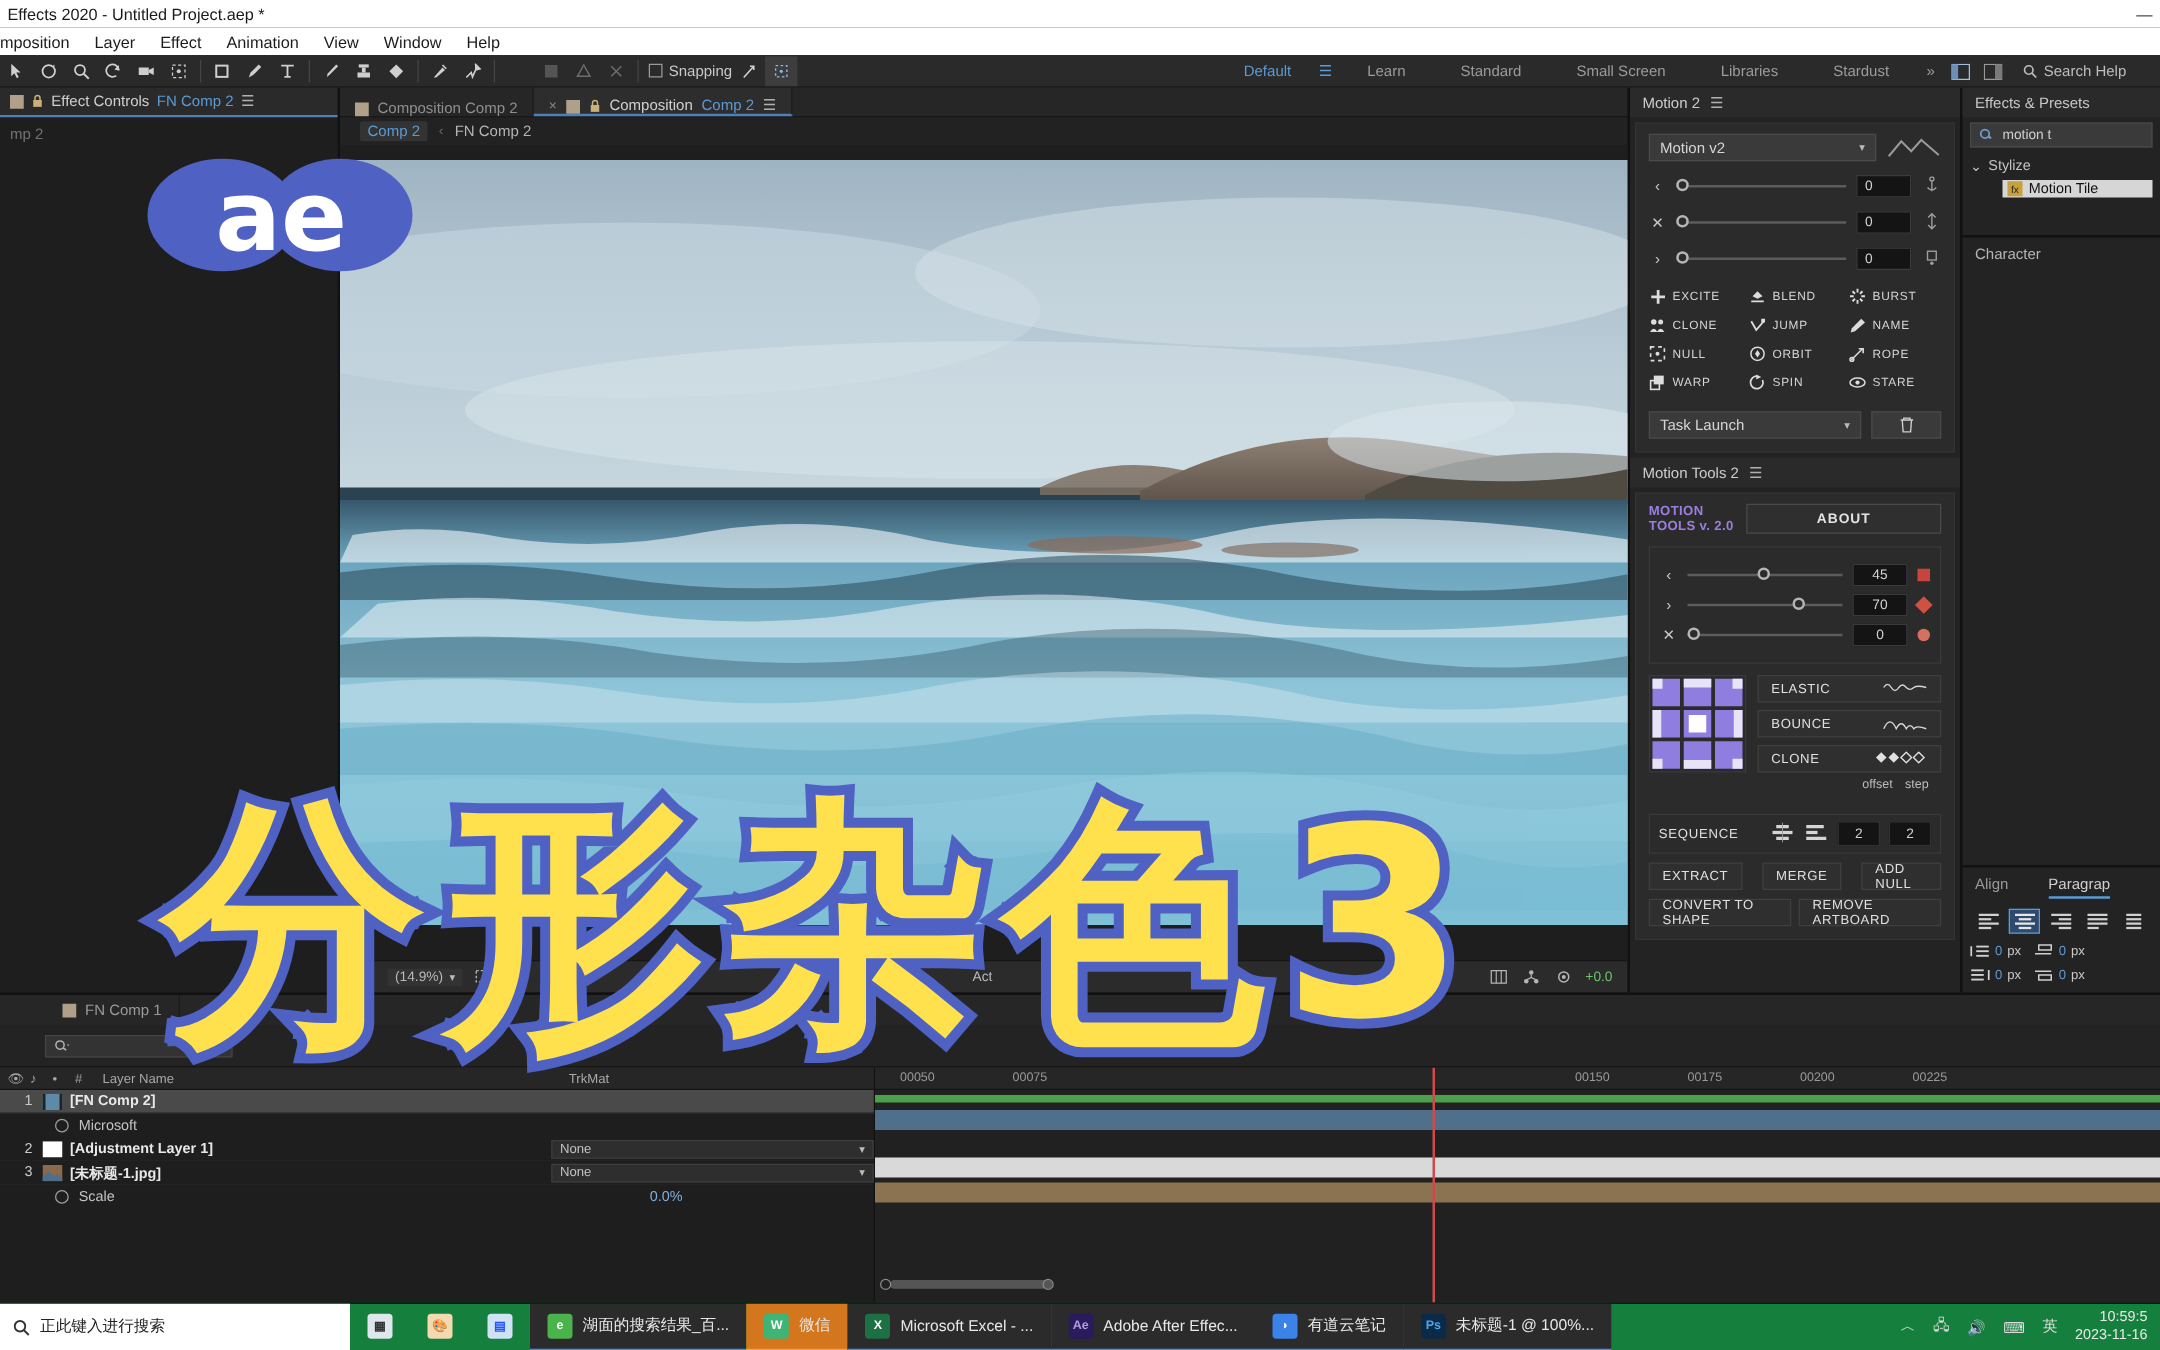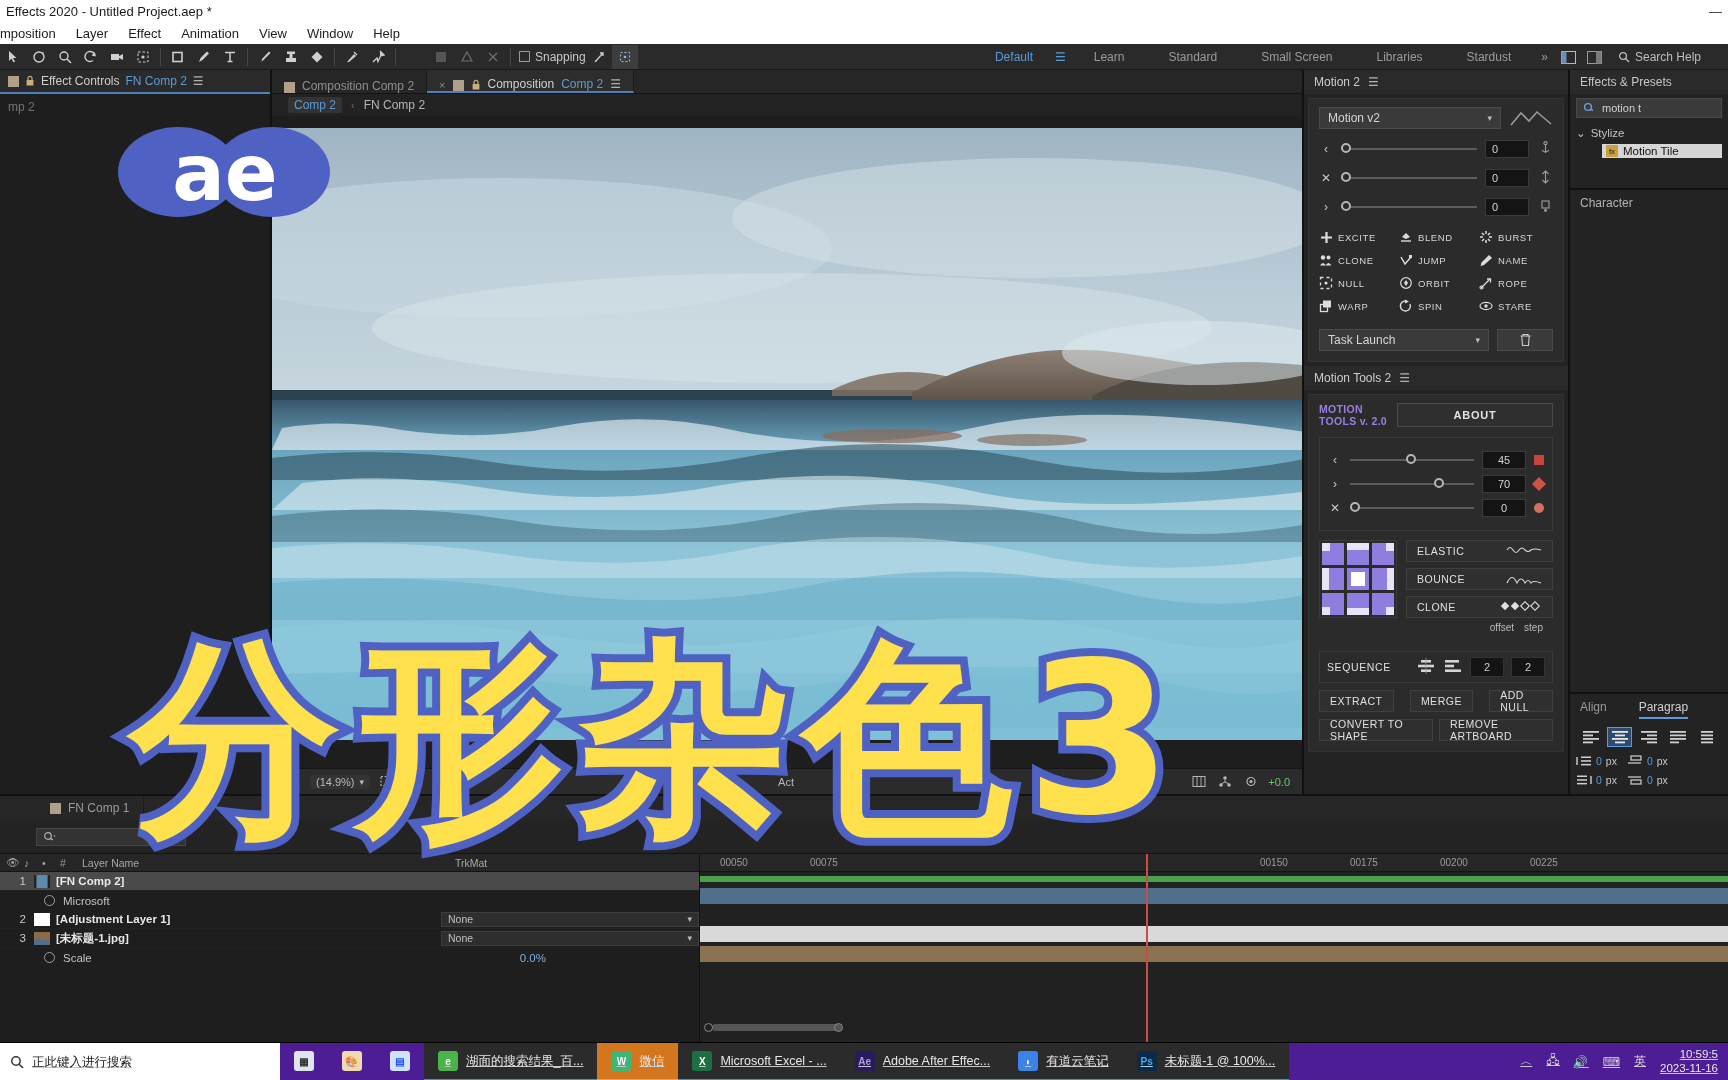--- a/index.html
+++ b/index.html
@@ -172,21 +172,21 @@
   .lname { color:#e8e8e8; font-weight:bold;}
   .lsub { height:19px; display:flex; align-items:center; padding-left:44px; gap:8px; color:#c3c3c3; font-size:11.5px;}
   .stopwatch { width:11px;height:11px;border:1px solid #9f9f9f;border-radius:50%;display:inline-block;}
   .tracks { flex:1; background:#212121; position:relative; overflow:hidden;}
   .ruler { height:18px; background:#262626; position:relative; border-bottom:1px solid #141414;}
   .tick { position:absolute; top:3px; font-size:10px; color:#9a9a9a;}
   .trackbar { position:absolute; height:15px; }
   .playhead { position:absolute; top:0; bottom:0; width:2px; background:#cf4a4a;}
 
   
-  .taskbar { height:38px; background:#4c1d95; display:flex; flex:none; border-top:1px solid #000;text-decoration:underline;}
+  .taskbar { height:38px; background:#15803d; display:flex; align-items:center; flex:none; border-top:1px solid #000;}
   .tbleft { width:280px; height:38px; background:#fff; color:#222; display:flex; align-items:center; padding-left:10px; font-size:12.5px; gap:8px;}
   .tbitem { display:flex; align-items:center; gap:8px; height:38px; padding:0 14px; color:#e8e8e8; font-size:12.5px; white-space:nowrap; border-bottom:2px solid transparent;}
   .tbitem.active-orange { background:#d4761d; border-bottom-color:#f0a04b;}
   .tbitem.running { background:#2b2b2b; border-bottom:2px solid #4a90d9;}
   .tbico { width:20px; height:20px; flex:none; display:flex; align-items:center; justify-content:center; border-radius:3px; font-size:10px; font-weight:bold; color:#fff;}
   .tray { margin-left:auto; display:flex; align-items:center; gap:14px; padding-right:10px; color:#dcdcdc; font-size:12px;}
   .clock { text-align:right; line-height:1.2; font-size:11.5px; color:#e8e8e8;}
 
   
   .ov-logo { position:absolute; left:100px; top:120px; width:250px; height:105px; z-index:60;}

